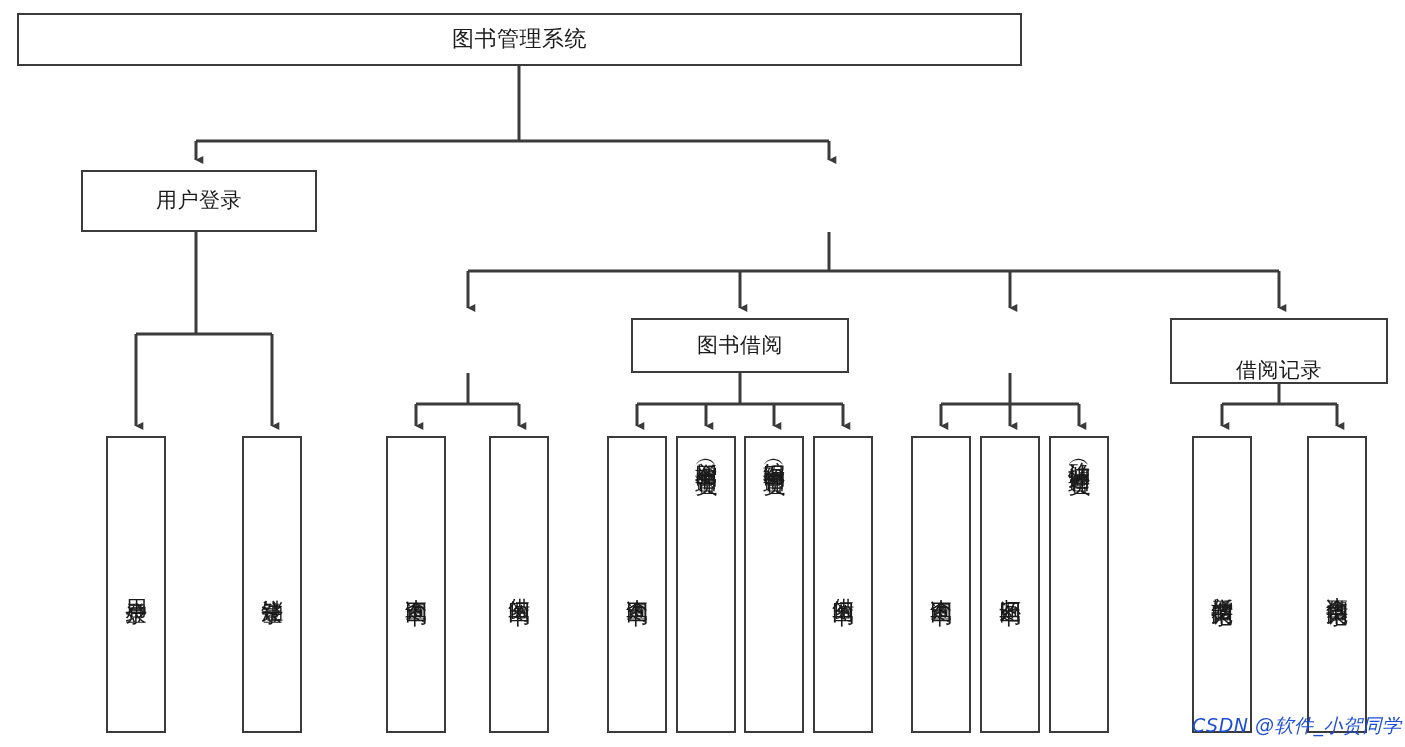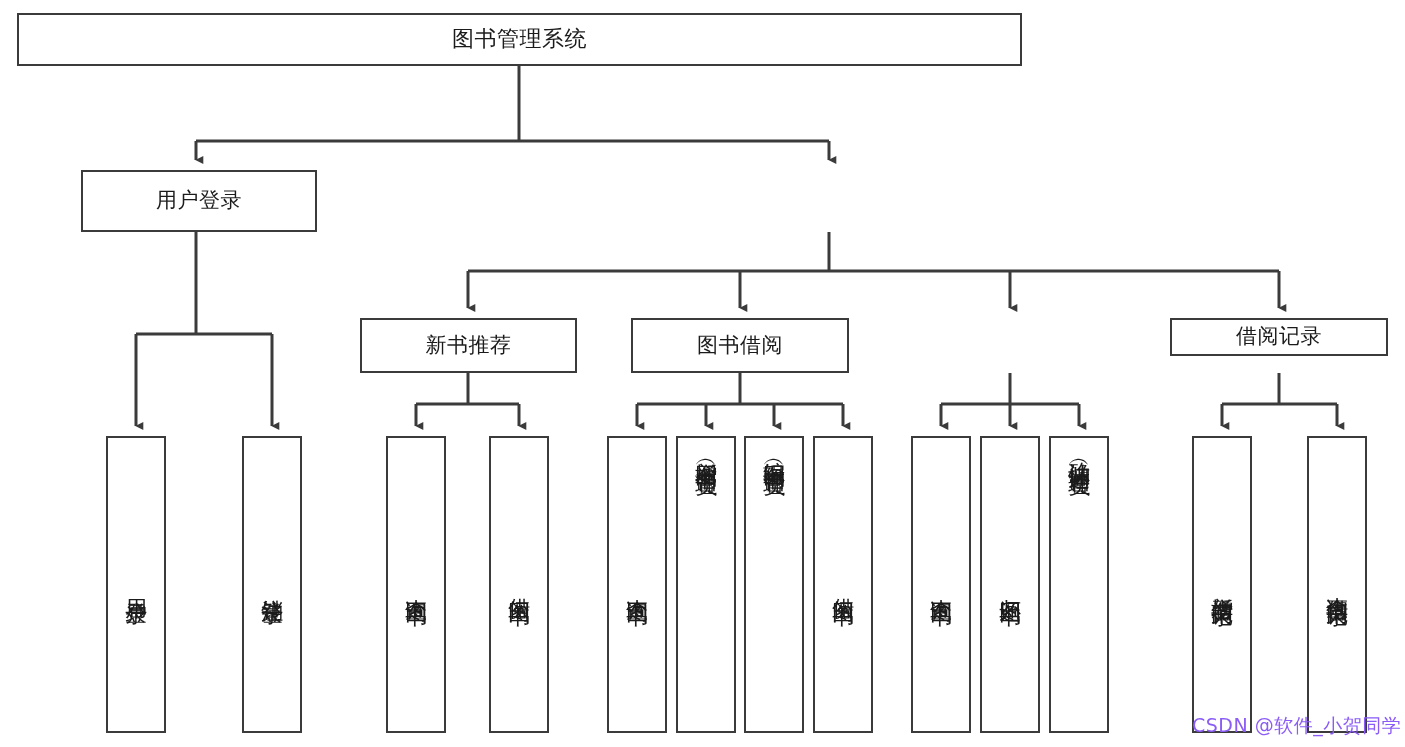--- a/index.html
+++ b/index.html
@@ -66,23 +66,24 @@
     justify-content: center;
   }
   .vwrap.top {
     align-items: flex-start;
     padding-top: 6px;
     box-sizing: border-box;
   }
   .watermark {
     position: absolute;
     font-size: 19px;
-    color: #8b5cf6;
+    color: #1d4ed8;
     white-space: nowrap;
     letter-spacing: 0.5px;
+    font-style: italic;
   }
 </style>
 </head>
 <body>
 
 <div id="canvas">
 
   <svg id="edges" viewBox="0 0 1405 747" xmlns="http://www.w3.org/2000/svg">
     <defs>
       <marker id="arrow" viewBox="0 0 12 12" refX="6" refY="11" markerWidth="8" markerHeight="11" orient="auto-start-reverse" markerUnits="userSpaceOnUse">
@@ -135,27 +136,24 @@
   </svg>
 
   <div class="node h root" style="left:17px; top:13px; width:1005px; height:53px;">
     <span>图书管理系统</span>
   </div>
 
   <div class="node h" style="left:81px; top:170px; width:236px; height:62px;">
     <span>用户登录</span>
   </div>
 
-  <div class="node h" style="left:360px; top:318px; width:217px; height:55px;">
-    <span>新书推荐</span>
-  </div>
   <div class="node h" style="left:631px; top:318px; width:218px; height:55px;">
     <span>图书借阅</span>
   </div>
-  <div class="node h" style="left:1170px; top:318px; width:218px; height:38px;">
+  <div class="node h" style="left:1170px; top:318px; width:218px; height:66px;align-items:flex-end;">
     <span>借阅记录</span>
   </div>
 
   <div class="node leaf" style="left:106px; top:436px; width:60px; height:297px;">
     <div class="vwrap">
       <span class="vtext">用户登录</span>
     </div>
   </div>
   <div class="node leaf" style="left:242px; top:436px; width:60px; height:297px;">
     <div class="vwrap">

